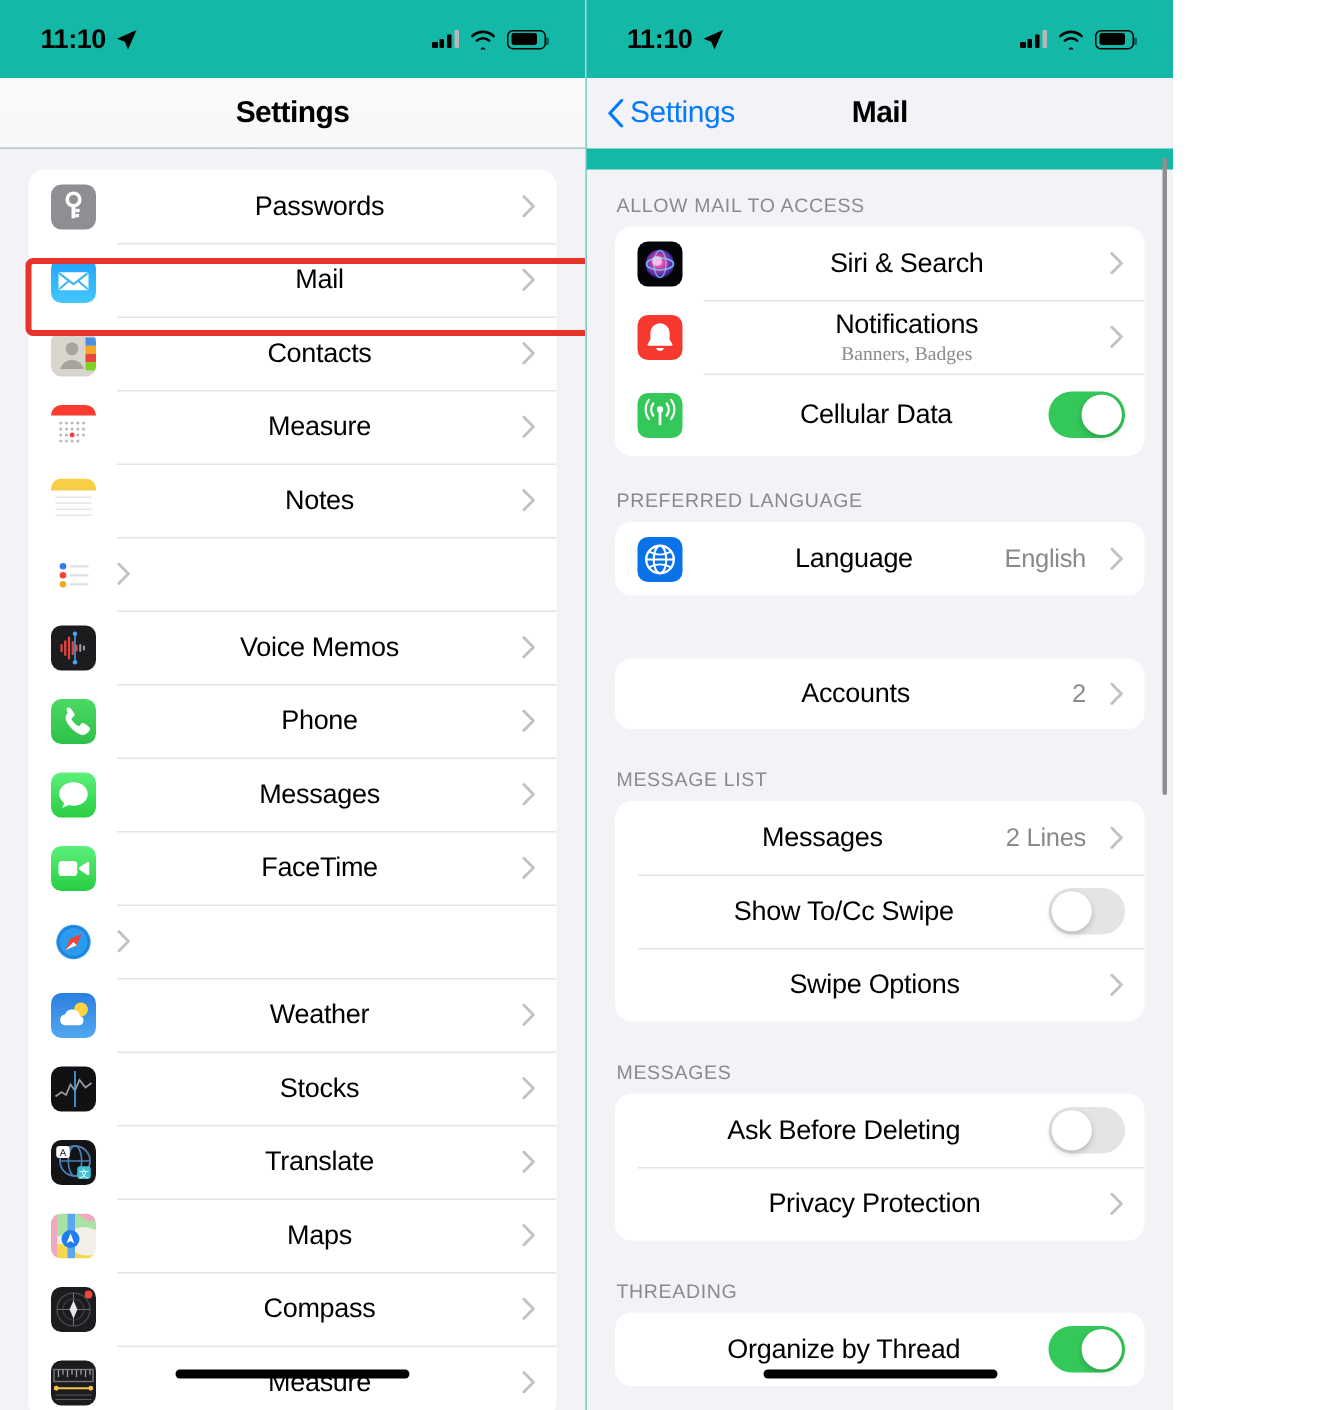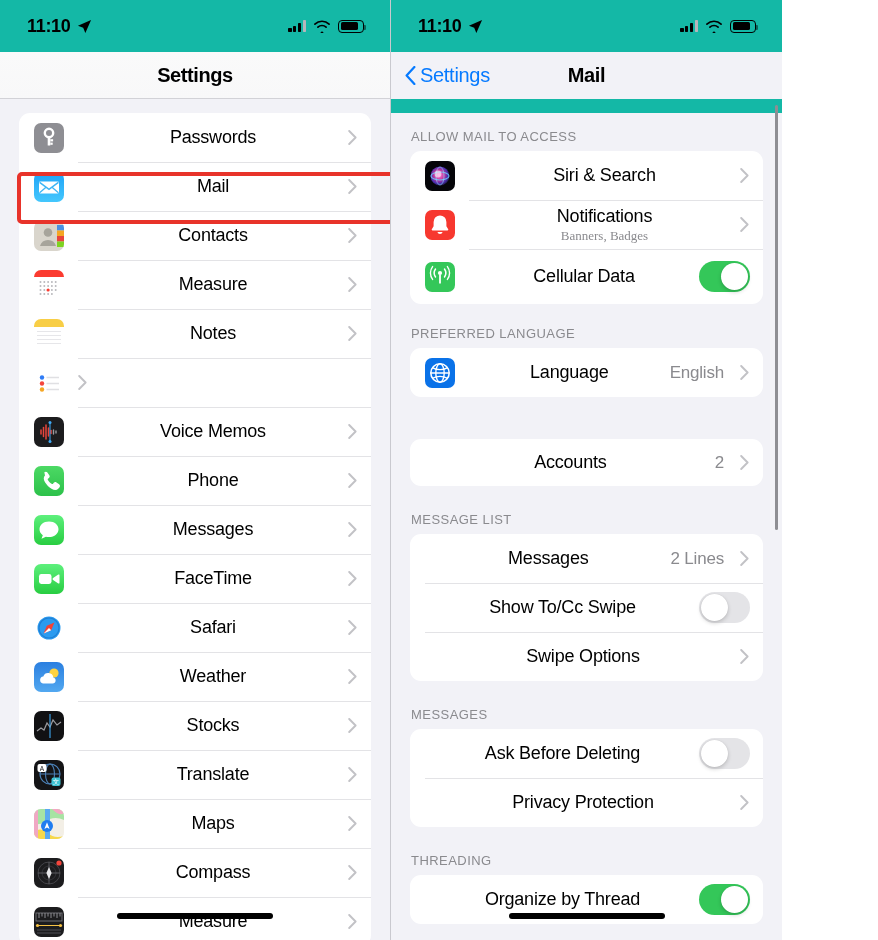--- a/index.html
+++ b/index.html
@@ -418,21 +418,20 @@
 
         <div class="row">
           <span class="app-icon ic-safari">
             <svg class="icon-svg" viewBox="0 0 30 30">
               <circle cx="15" cy="15" r="11.5" fill="#2b9bf0"></circle>
               <circle cx="15" cy="15" r="10" fill="none" stroke="#1f7fd4" stroke-width="1.2"></circle>
               <path d="M20.4 9.6 L12.8 12.8 L9.6 20.4 L17.2 17.2 Z" fill="#f24236"></path>
               <path d="M15 15 L9.6 20.4 L17.2 17.2 Z" fill="#ffffff"></path>
             </svg>
           </span>
-          <span class="row-label">Safari</span>
           <svg class="chev" viewBox="0 0 9 15">
               <path d="M1.2 1 L7.6 7.5 L1.2 14" stroke="#c2c2c6" stroke-width="1.9" fill="none" stroke-linecap="round" stroke-linejoin="round"></path>
             </svg>
         </div>
 
         <div class="row">
           <span class="app-icon ic-weather">
             <svg class="icon-svg" viewBox="0 0 30 30">
               <circle cx="20" cy="11" r="4.6" fill="#ffd341"></circle>
               <path d="M9 21.5 a3.6 3.6 0 0 1 .3-7.1 5.2 5.2 0 0 1 10 1 3.1 3.1 0 0 1-.7 6.1z" fill="#fff"></path>

